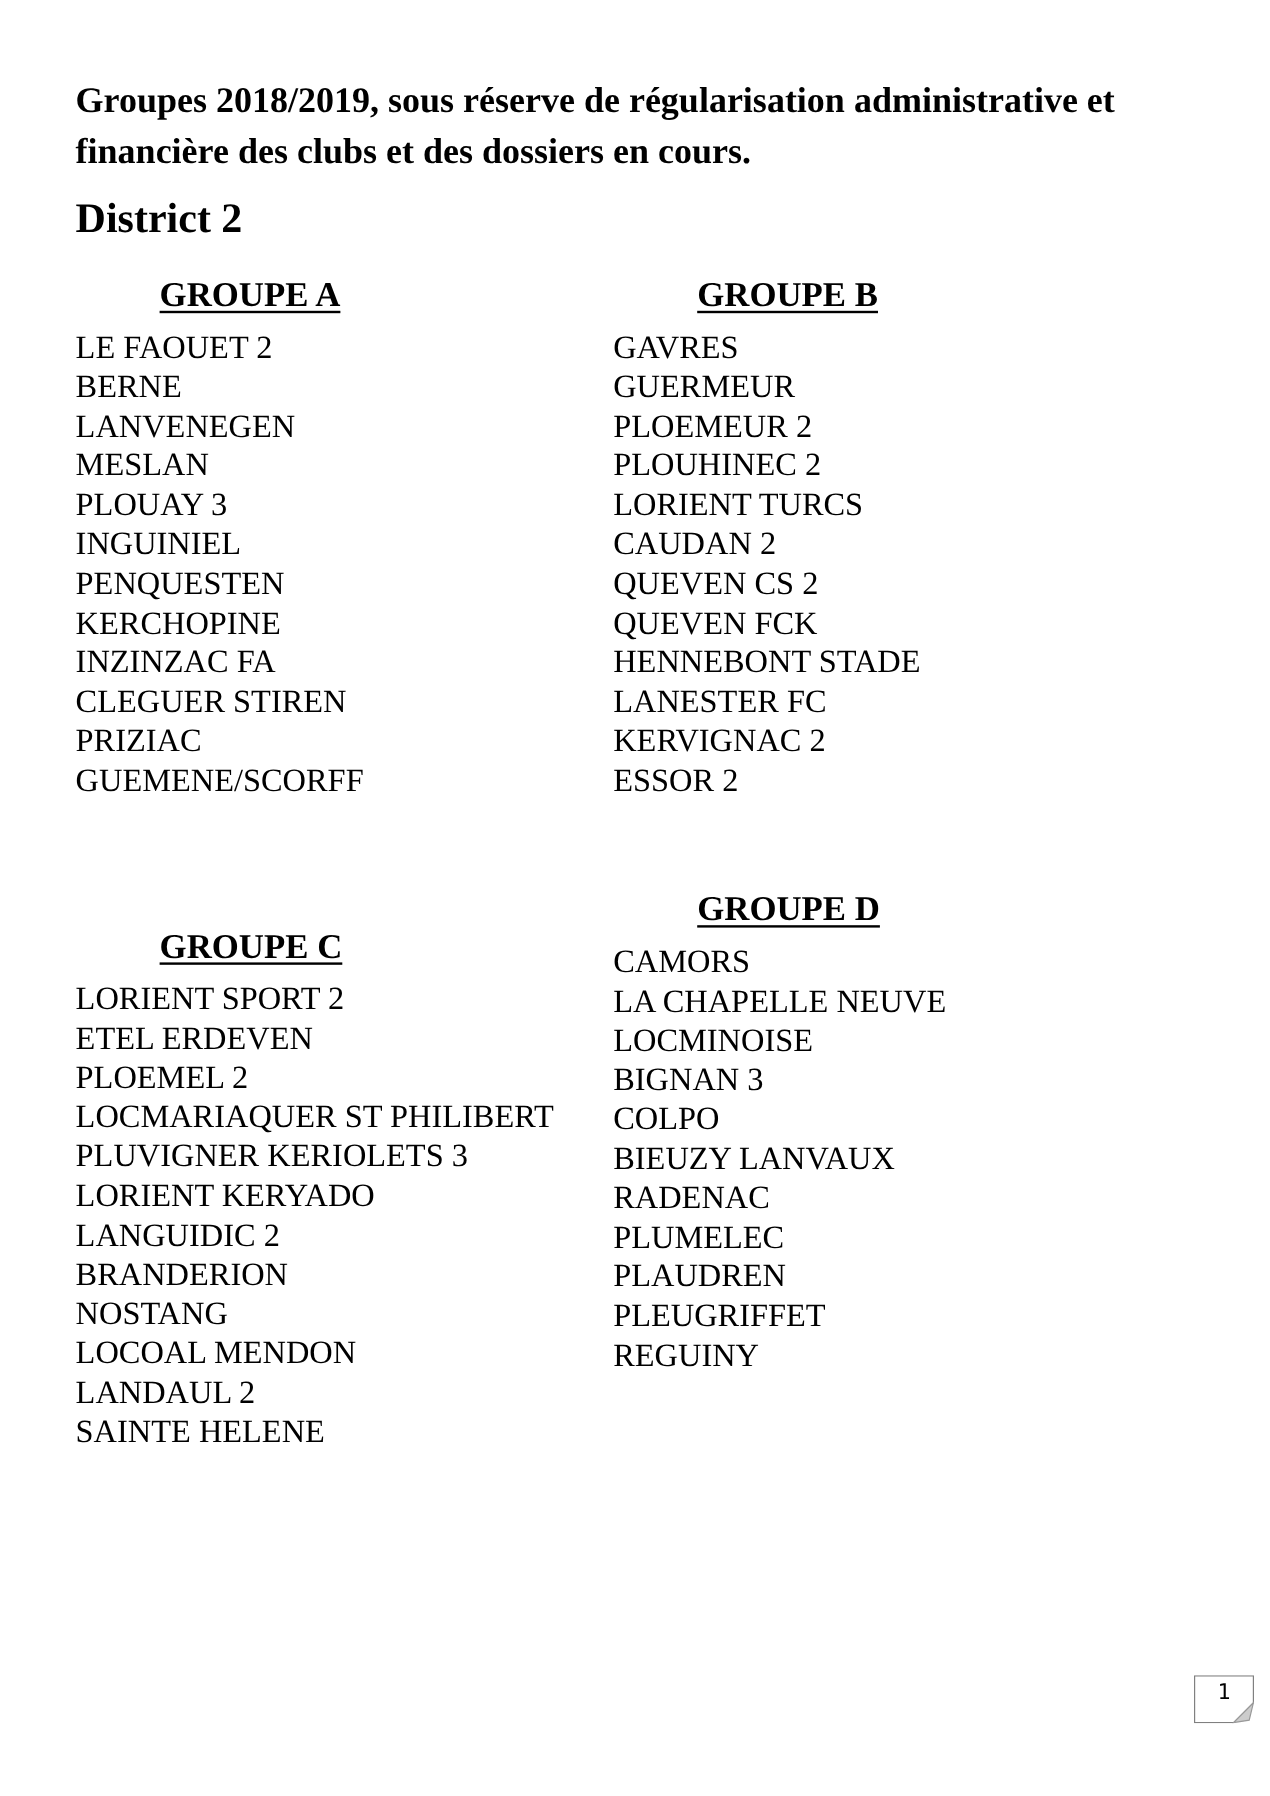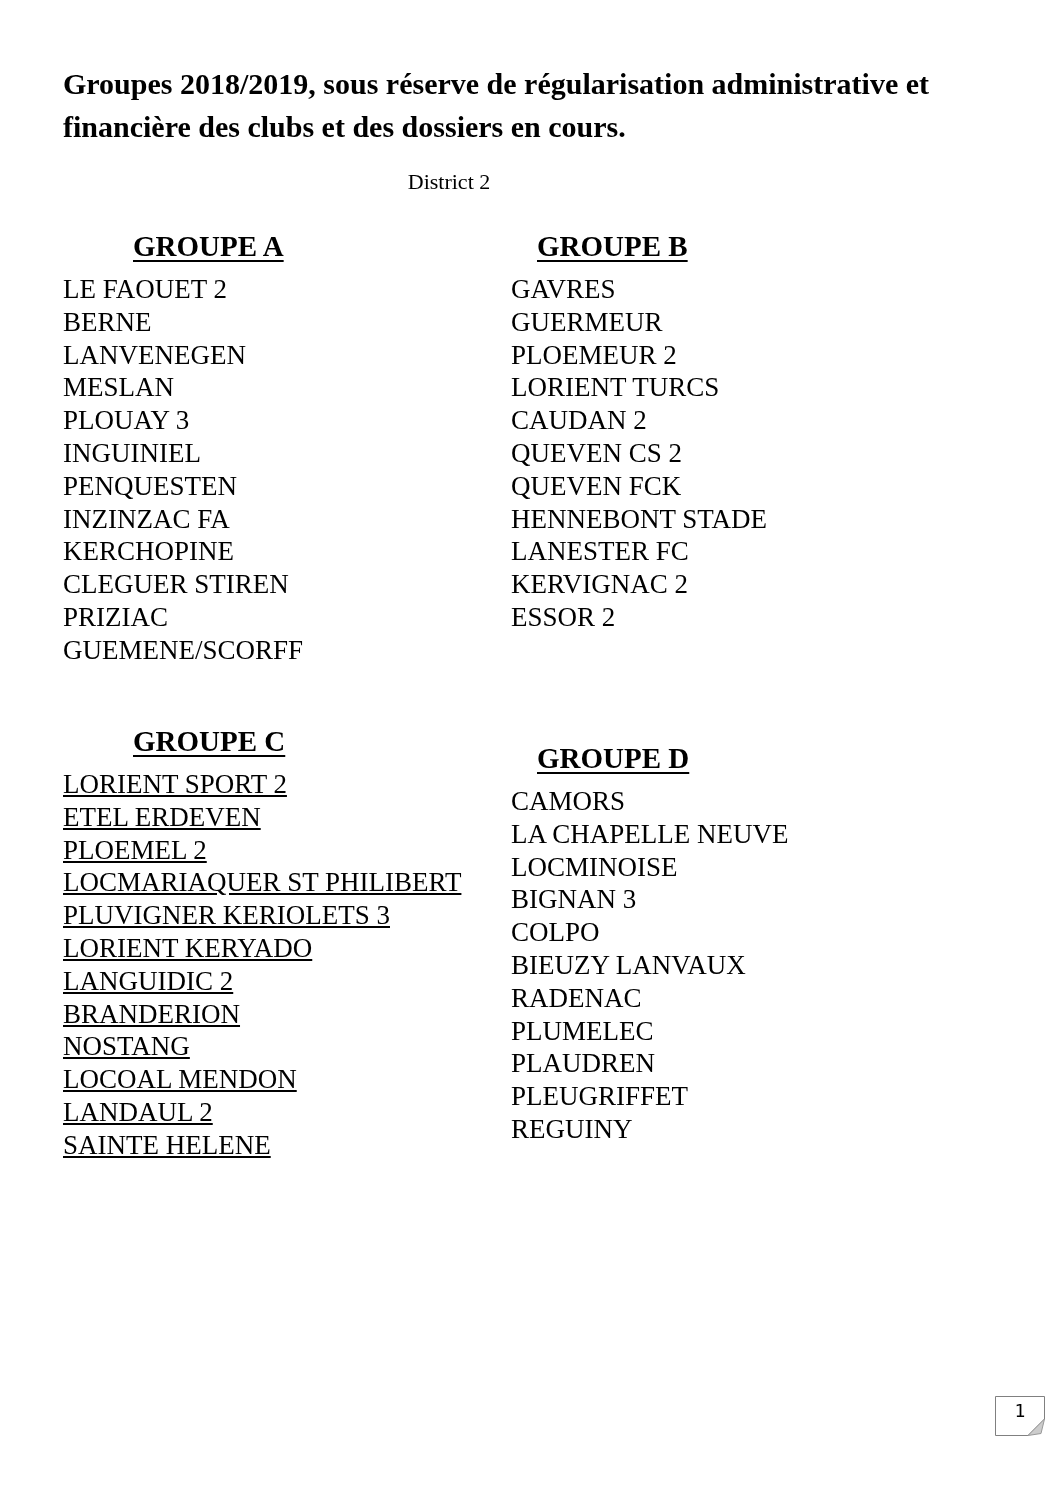--- a/index.html
+++ b/index.html
@@ -25,45 +25,45 @@
     font-size: 30px;
     font-weight: bold;
     line-height: 43px;
   }
   .disclaimer .line { white-space: nowrap; }
   .doc-title {
     position: absolute;
     left: 63px;
     top: 162px;
     width: 772px;
-    text-align: center;
-    font-size: 22px;
-    font-weight: normal;
+    text-align: left;
+    font-size: 35px;
+    font-weight: bold;
     line-height: 40px;
   }
   .group {
     position: absolute;
     width: 447px;
   }
   .group-a { left: 63px;  top: 229px; }
   .group-b { left: 511px; top: 229px; }
-  .group-c { left: 63px;  top: 724px; text-decoration: underline; }
+  .group-c { left: 63px;  top: 772px; }
   .group-d { left: 511px; top: 741px; }
   .group-title {
     display: inline-block;
     font-size: 29px;
     font-weight: bold;
     line-height: 34px;
     text-decoration: underline;
     text-decoration-thickness: 2px;
     text-underline-offset: 4px;
     white-space: nowrap;
   }
   .group-a .group-title, .group-c .group-title { margin-left: 70px; }
-  .group-b .group-title, .group-d .group-title { margin-left: 26px; text-align: center; }
+  .group-b .group-title, .group-d .group-title { margin-left: 70px; text-align: center; }
   .club-list { margin-top: 10px; }
   .club {
     font-size: 27px;
     line-height: 32.8px;
     white-space: nowrap;
   }
   .page-badge {
     position: absolute;
     left: 995px;
     top: 1396px;
@@ -97,34 +97,35 @@
   <div class="group group-a">
     <span class="group-title">GROUPE A</span>
     <div class="club-list">
         <div class="club">LE FAOUET 2</div>
         <div class="club">BERNE</div>
         <div class="club">LANVENEGEN</div>
         <div class="club">MESLAN</div>
         <div class="club">PLOUAY 3</div>
         <div class="club">INGUINIEL</div>
         <div class="club">PENQUESTEN</div>
+        <div class="club">KERCHOPINE</div>
         <div class="club">INZINZAC FA</div>
-        <div class="club">KERCHOPINE</div>
         <div class="club">CLEGUER STIREN</div>
         <div class="club">PRIZIAC</div>
         <div class="club">GUEMENE/SCORFF</div>
       </div>
   </div>
 
   <div class="group group-b">
     <span class="group-title">GROUPE B</span>
     <div class="club-list">
         <div class="club">GAVRES</div>
         <div class="club">GUERMEUR</div>
         <div class="club">PLOEMEUR 2</div>
+        <div class="club">PLOUHINEC 2</div>
         <div class="club">LORIENT TURCS</div>
         <div class="club">CAUDAN 2</div>
         <div class="club">QUEVEN CS 2</div>
         <div class="club">QUEVEN FCK</div>
         <div class="club">HENNEBONT STADE</div>
         <div class="club">LANESTER FC</div>
         <div class="club">KERVIGNAC 2</div>
         <div class="club">ESSOR 2</div>
       </div>
   </div>

